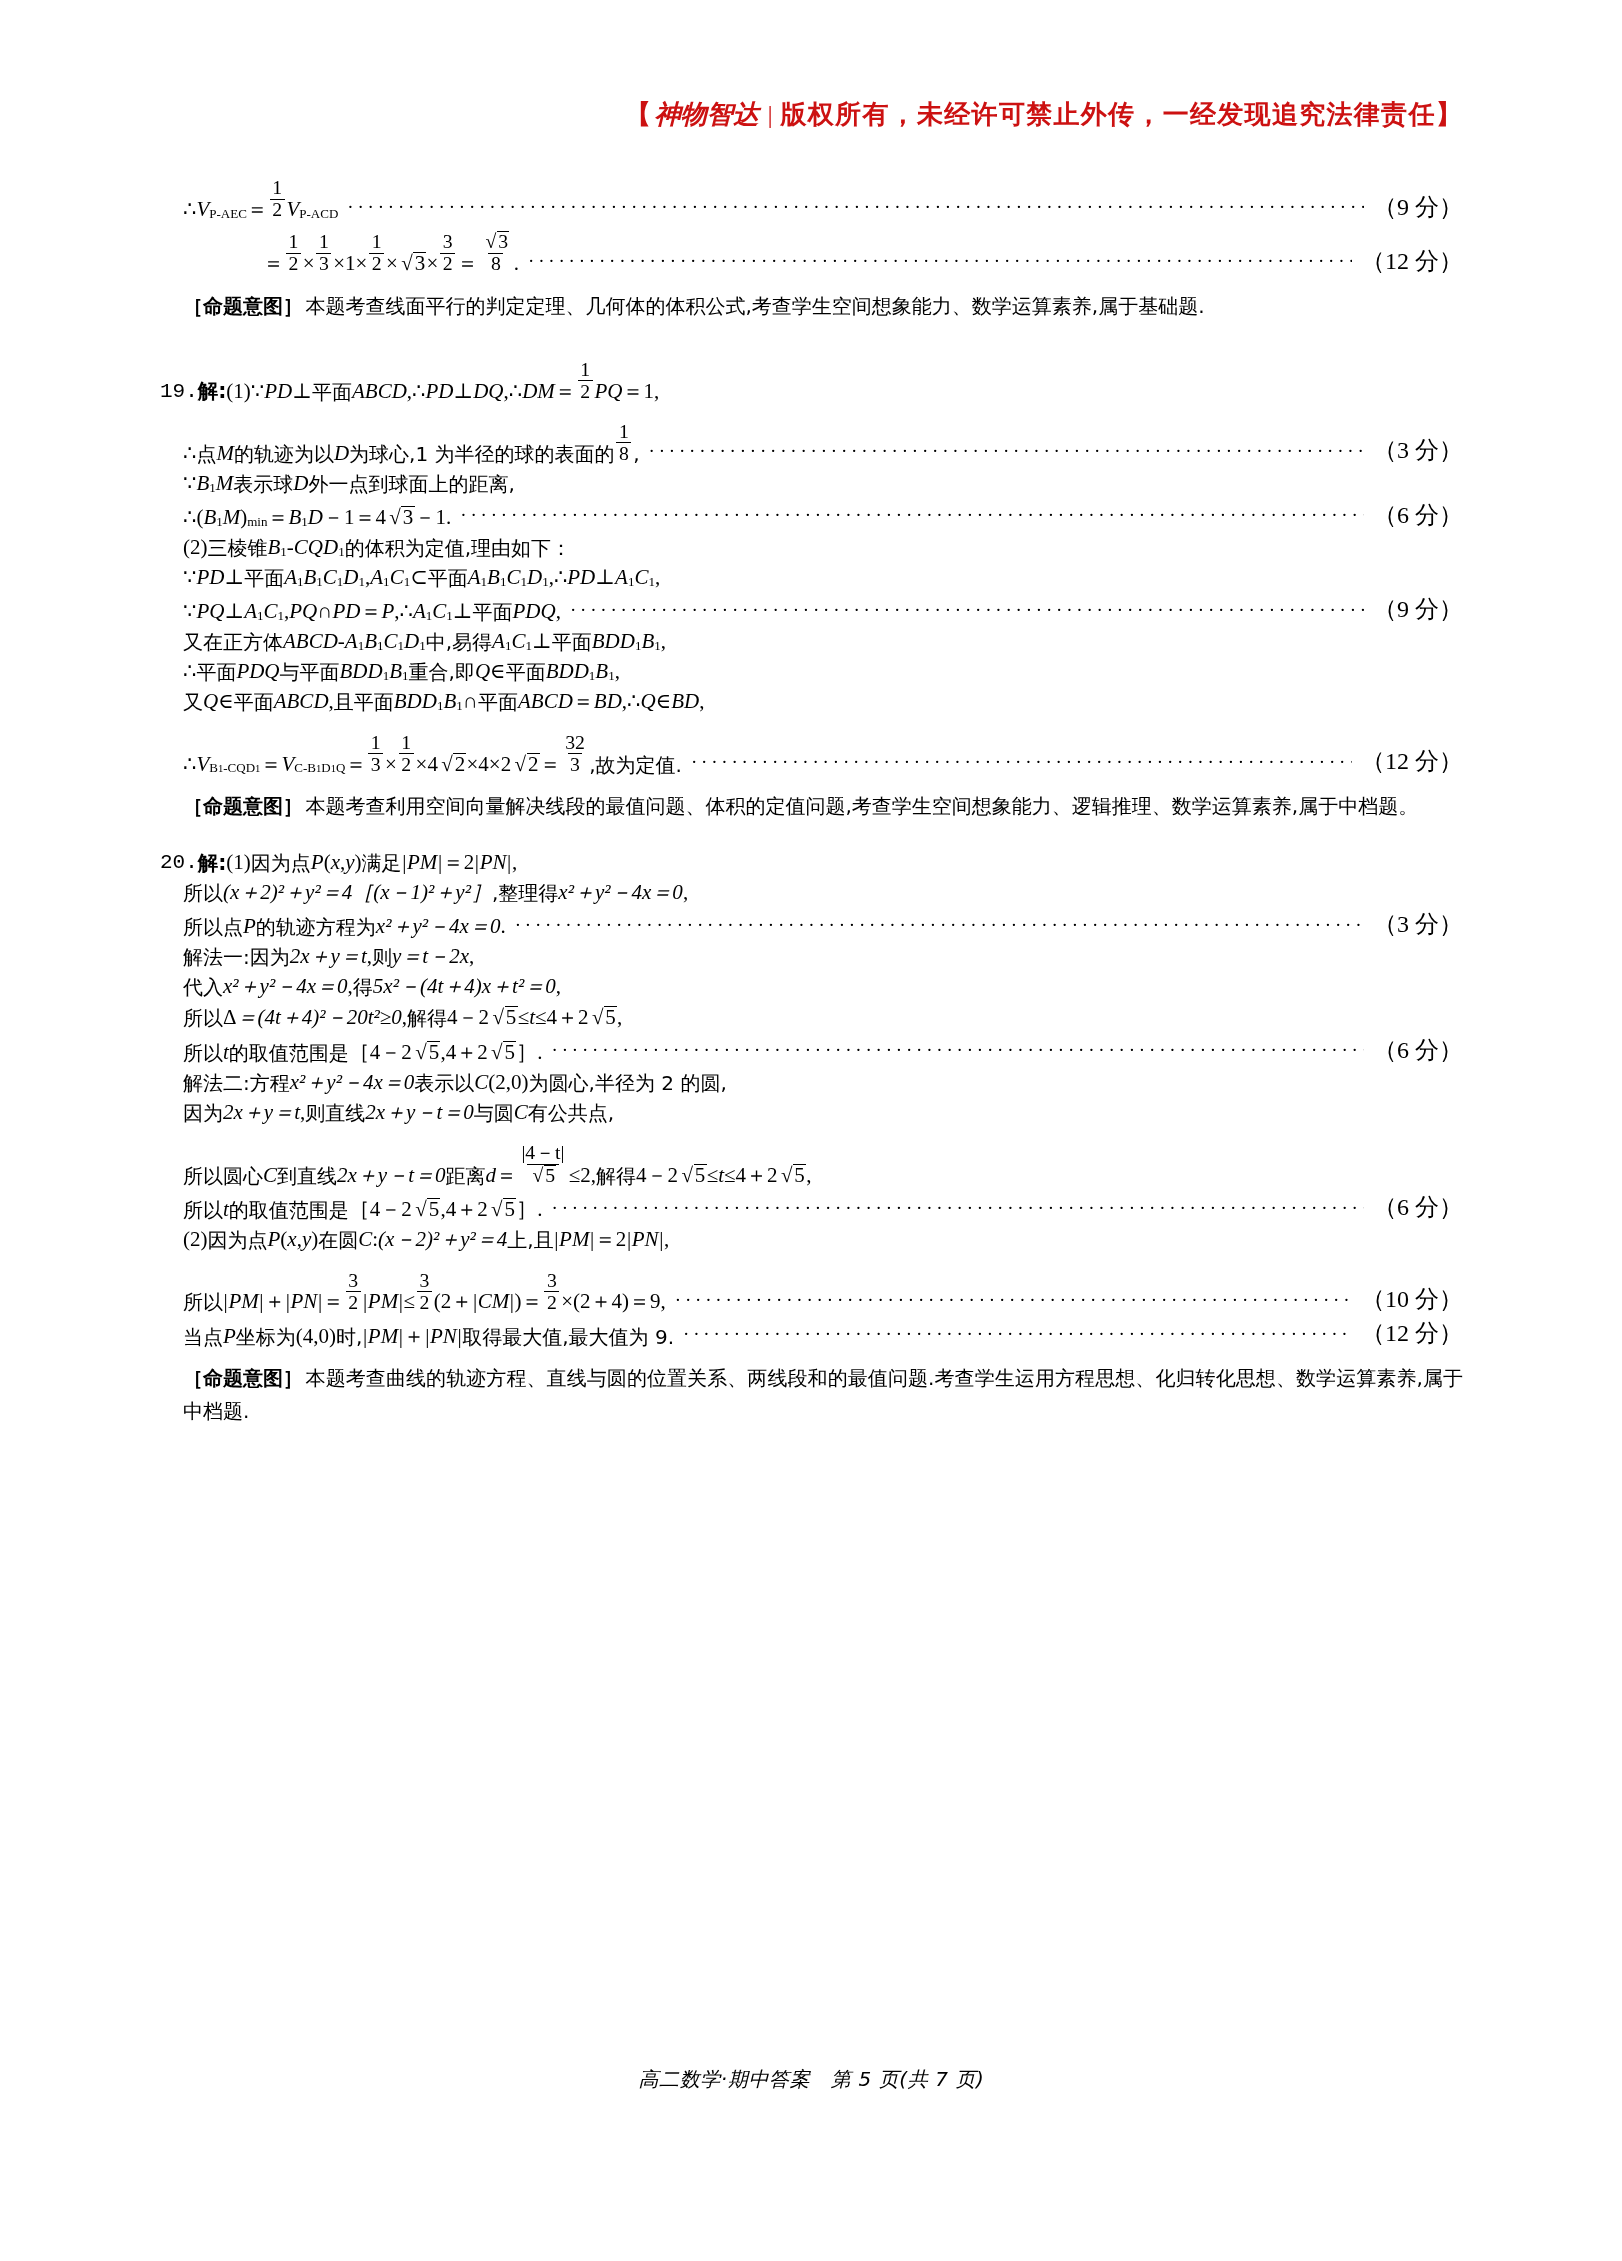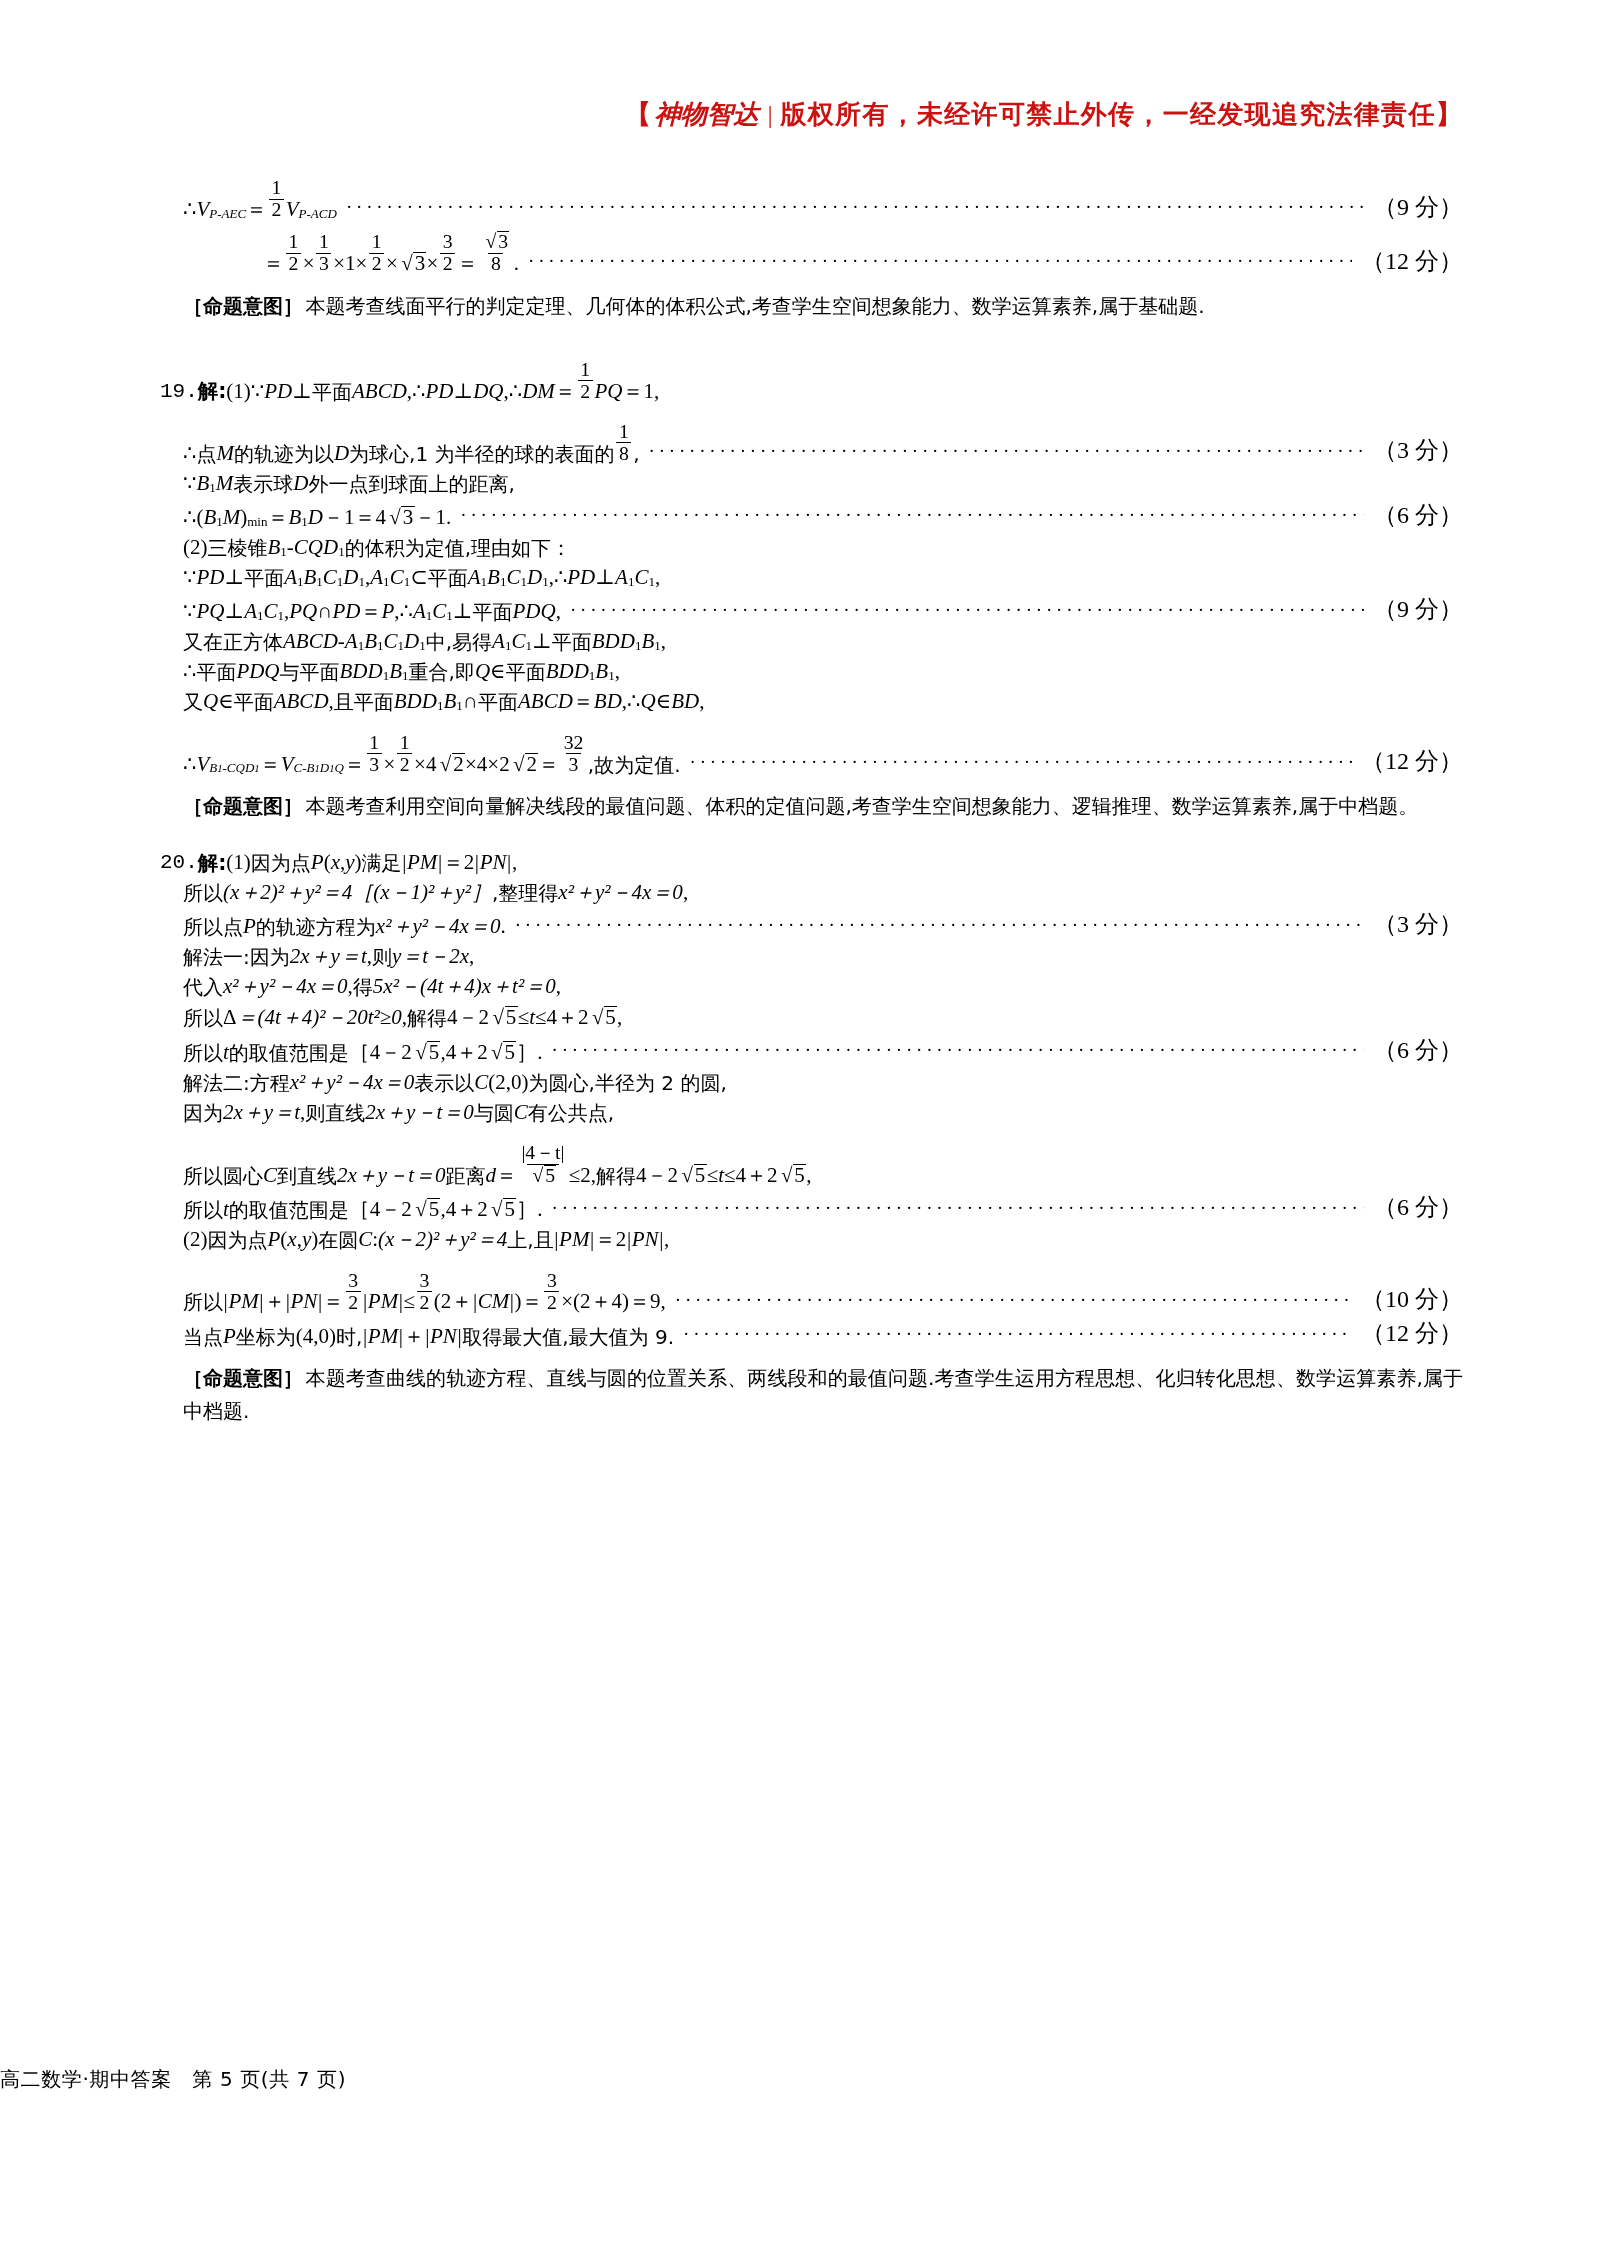--- a/index.html
+++ b/index.html
@@ -96,21 +96,21 @@
 
   
   .ind0 { padding-left: 0; margin-top: 12px; }
   .ind1 { padding-left: 23px; }
   .ind3 { padding-left: 103px; }
 
   .cn { font-family: "DejaVu Sans", "Liberation Sans", sans-serif; font-size: 20px; }
   .mi { font-style: italic; font-family: "Liberation Serif", "DejaVu Serif", serif; }
   .mn { font-family: "Liberation Serif", "DejaVu Serif", serif; }
 
-  sub { font-size: 0.62em; vertical-align: -0.28em; font-style: italic; }
+  sub { font-size: 0.62em; vertical-align: -0.28em; }
   sub.rm, sup.rm { font-style: normal; }
 
   
   .frac {
     display: inline-flex;
     flex-direction: column;
     align-items: center;
     vertical-align: -0.52em;
     margin: 0 1.9px;
     line-height: 1.0;
@@ -160,23 +160,25 @@
 
   
   .abs { font-family: "Liberation Serif", "DejaVu Serif", serif; padding: 0 0.6px; }
 
   
   .footer {
     position: absolute;
     left: 0;
     right: 0;
     top: 2066px;
+    text-align: center;
     font-family: "DejaVu Sans", "Liberation Sans", sans-serif;
     font-size: 20px;
     letter-spacing: 0.6px;
+    font-style: italic;
   }
 
   .spacer-sm { height: 9px; }
   .spacer-md { height: 16.5px; }
   .spacer-lg { height: 25.4px; }
 </style>
 </head>
 <body>
 
 <div class="page">

